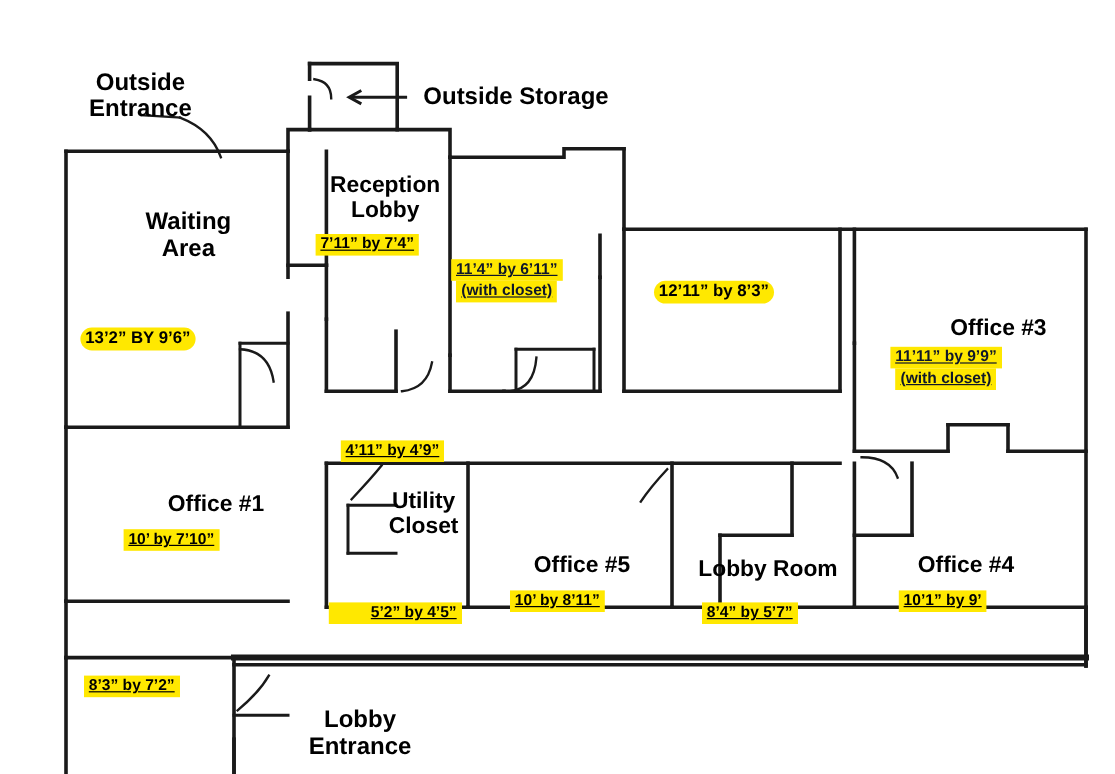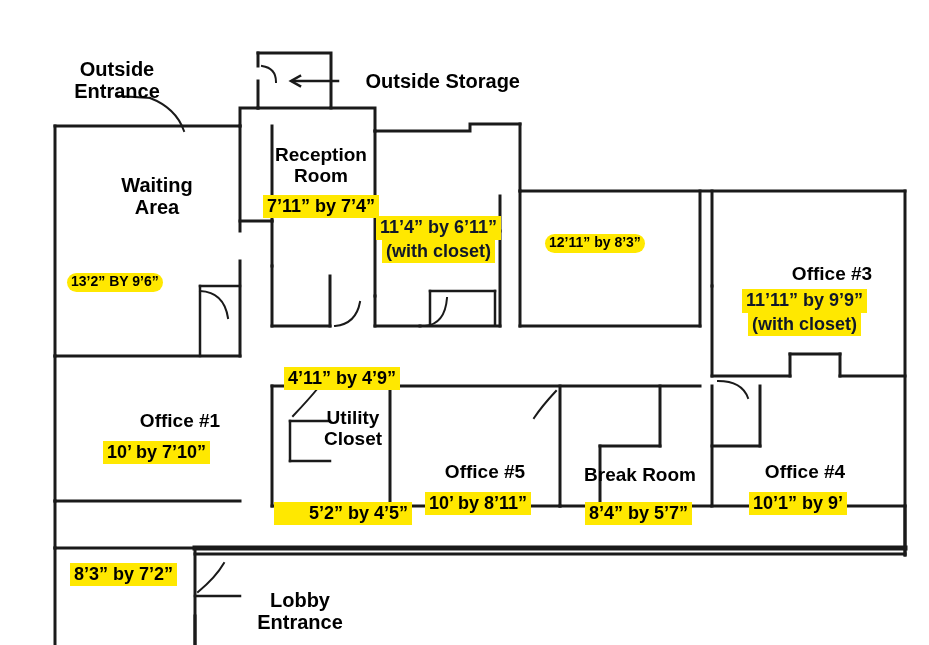--- a/index.html
+++ b/index.html
@@ -36,21 +36,21 @@
   .hl {
     background: #ffe800;
     padding: 1px 4px 2px 4px;
   }
   .plain {
     background: transparent;
   }
   .sz20 { font-size: 20px; }
   .sz19 { font-size: 19px; }
   .sz18 { font-size: 14px; border-radius: 11px; }
-  .sz17 { font-size: 18px; }
+  .sz17 { font-size: 13px; text-decoration: underline; }
   .stack {
     position: absolute;
     display: flex;
     flex-direction: column;
     align-items: center;
   }
   .stack .line {
     font-weight: bold;
     color: #0f172a;
     text-align: center;
@@ -201,29 +201,29 @@
       <path d="M195 580 L195 615"></path>
 
       <path d="M150 62 Q176 72 184 95" stroke-width="2"></path>
       <path d="M118 60 L150 62" stroke-width="2"></path>
     </g>
   </svg>
 
   <div class="lbl sz20 plain" style="left:52px; top:22px; width:130px;">Outside
 Entrance</div>
 
-  <div class="lbl sz20 plain" style="left:340px; top:34px; width:180px; text-align:right;">Outside Storage</div>
+  <div class="lbl sz20 plain" style="left:340px; top:34px; width:180px; text-align:center;">Outside Storage</div>
 
   <div class="lbl sz20 plain" style="left:92px; top:138px; width:130px;">Waiting
 Area</div>
 
   <div class="lbl sz18 hl" style="left:67px; top:237px;">13’2” BY 9’6”</div>
 
   <div class="lbl sz19 plain" style="left:261px; top:108px; width:120px;">Reception
-Room</div>
+Lobby</div>
 
   <div class="lbl sz17 hl" style="left:263px; top:159px;">7’11” by 7’4”</div>
 
 
   <div class="stack" style="left:376px; top:180px;">
     <div class="line sz17 hl">11’4” by 6’11”</div>
     <div class="line sz17 hl">(with closet)</div>
   </div>
 
   <div class="lbl sz18 hl" style="left:545px; top:198px;">12’11” by 8’3”</div>
@@ -243,21 +243,21 @@
 
   <div class="lbl sz19 plain" style="left:308px; top:371px; width:90px;">Utility
 Closet</div>
 
   <div class="lbl sz17 hl" style="left:274px; top:466px;padding-left:35px;">5’2” by 4’5”</div>
 
   <div class="lbl sz19 plain" style="left:430px; top:425px; width:110px;">Office #5</div>
 
   <div class="lbl sz17 hl" style="left:425px; top:456px;">10’ by 8’11”</div>
 
-  <div class="lbl sz19 plain" style="left:575px; top:428px; width:130px;">Break Room</div>
+  <div class="lbl sz19 plain" style="left:575px; top:428px; width:130px;">Lobby Room</div>
 
   <div class="lbl sz17 hl" style="left:585px; top:466px;">8’4” by 5’7”</div>
 
   <div class="lbl sz19 plain" style="left:745px; top:425px; width:120px;">Office #4</div>
 
   <div class="lbl sz17 hl" style="left:749px; top:456px;">10’1” by 9’</div>
 
   <div class="lbl sz17 hl" style="left:70px; top:527px;">8’3” by 7’2”</div>
 
   <div class="lbl sz20 plain" style="left:240px; top:553px; width:120px;">Lobby

